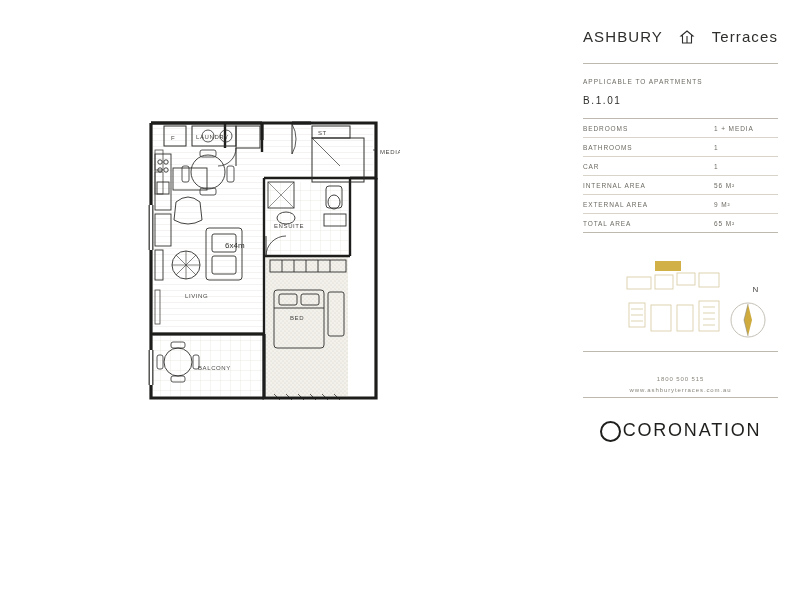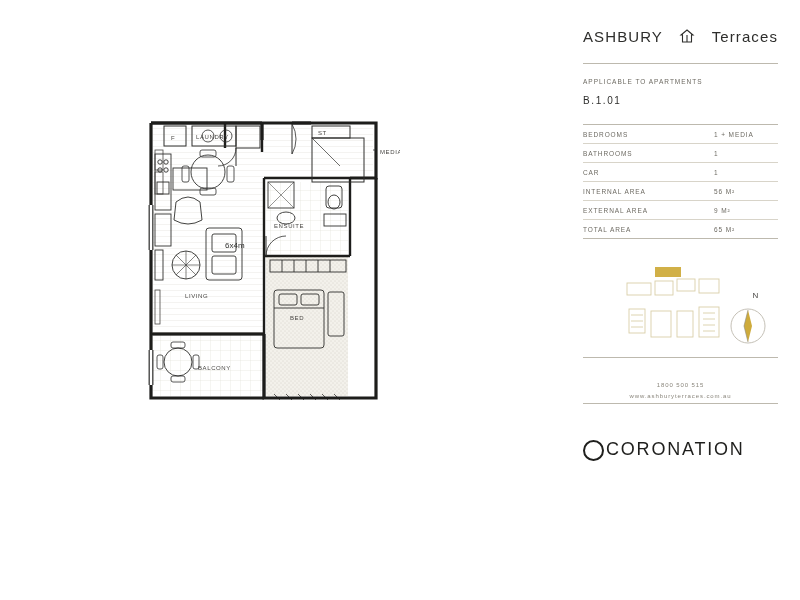--- a/index.html
+++ b/index.html
@@ -32,21 +32,21 @@
 
   
   .right {
     position: absolute;
     left: 583px;
     top: 28px;
     width: 195px;
   }
   .brand {
     display: flex;
-    align-items: flex-start;
+    align-items: flex-end;
     justify-content: space-between;
     font-size: 15px;
     letter-spacing: 1.1px;
     color: #2e2e2c;
     padding-bottom: 18px;
   }
   .brand .word { white-space: nowrap; }
   .brand .mark {
     width: 16px;
     height: 16px;
@@ -63,21 +63,21 @@
     font-size: 6.5px;
     letter-spacing: 1.0px;
     color: #6d6a62;
     margin-top: 14px;
   }
   .unit {
     font-size: 10px;
     letter-spacing: 1.6px;
     color: #2e2e2c;
     margin-top: 10px;
-    margin-bottom: 18px;
+    margin-bottom: 12px;
   }
   table.specs {
     width: 100%;
     border-collapse: collapse;
     font-size: 6.5px;
     letter-spacing: 0.9px;
     color: #6d6a62;
   }
   table.specs td {
     border-top: 1px solid #d8d4c9;
@@ -122,22 +122,22 @@
     margin-top: 22px;
     text-align: center;
     font-size: 6px;
     letter-spacing: 0.9px;
     color: #8a8administrator;
     color: #8a867c;
     line-height: 1.9;
   }
 
   .logos {
-    margin-top: 35px;
-    text-align: left;
+    margin-top: 22px;
+    text-align: center;
   }
   .coronation {
     display: inline-flex;
     align-items: center;
     font-size: 18px;
     letter-spacing: 1.8px;
     color: #1f1f1d;
   }
   .coronation .c-ring {
     width: 17px; height: 17px;

